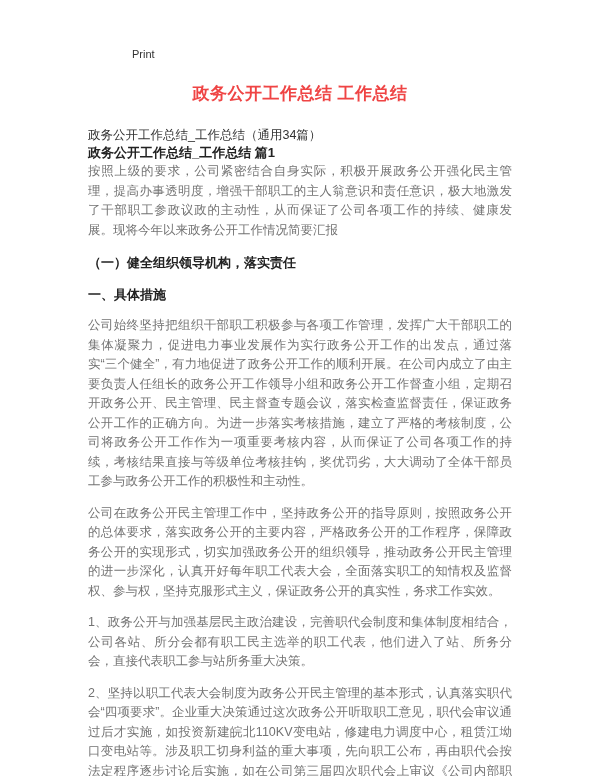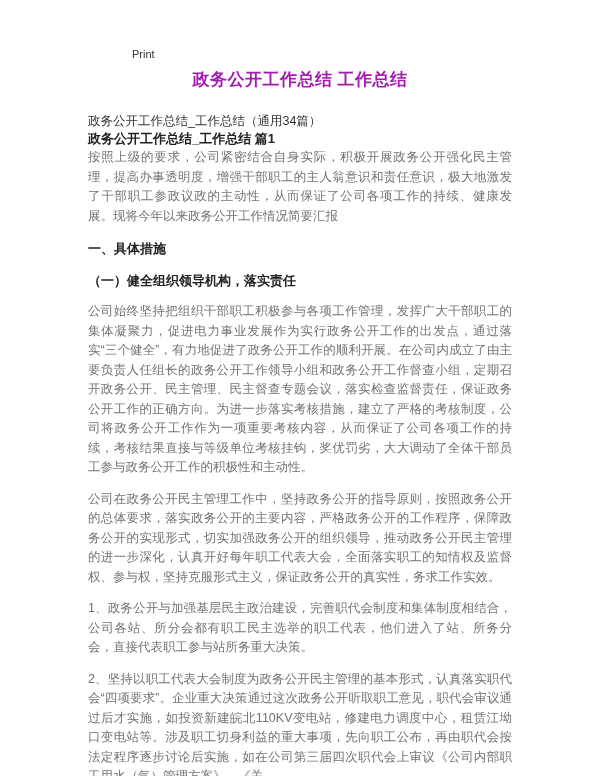--- a/index.html
+++ b/index.html
@@ -13,28 +13,28 @@
   }
   .page {
     width: 600px;
     height: 776px;
     padding: 48px 88px 0 88px;
     background: #ffffff;
   }
   .print {
     font-size: 11px;
     color: #333333;
-    margin-bottom: 8px;
+    margin-bottom: 22px;
     cursor: pointer;
     padding-left: 44px;
   }
   .title {
     font-size: 17px;
     font-weight: bold;
-    color: #a21caf;
+    color: #ef4444;
     text-align: center;
     margin-bottom: 22px;
     letter-spacing: 0.5px;
   }
   .subtitle {
     font-size: 12.5px;
     color: #333333;
   }
   .section-heading {
     font-size: 13px;
@@ -63,23 +63,23 @@
   <div class="print">Print</div>
 
   <h1 class="title">政务公开工作总结 工作总结</h1>
 
   <p class="subtitle">政务公开工作总结_工作总结（通用34篇）</p>
 
   <h2 class="section-heading">政务公开工作总结_工作总结 篇1</h2>
 
   <p class="para">按照上级的要求，公司紧密结合自身实际，积极开展政务公开强化民主管理，提高办事透明度，增强干部职工的主人翁意识和责任意识，极大地激发了干部职工参政议政的主动性，从而保证了公司各项工作的持续、健康发展。现将今年以来政务公开工作情况简要汇报</p>
 
+  <h3 class="sub-heading">（一）健全组织领导机构，落实责任</h3>
+
   <h3 class="sub-heading">一、具体措施</h3>
-
-  <h3 class="sub-heading">（一）健全组织领导机构，落实责任</h3>
 
   <p class="para">公司始终坚持把组织干部职工积极参与各项工作管理，发挥广大干部职工的集体凝聚力，促进电力事业发展作为实行政务公开工作的出发点，通过落实“三个健全”，有力地促进了政务公开工作的顺利开展。在公司内成立了由主要负责人任组长的政务公开工作领导小组和政务公开工作督查小组，定期召开政务公开、民主管理、民主督查专题会议，落实检查监督责任，保证政务公开工作的正确方向。为进一步落实考核措施，建立了严格的考核制度，公司将政务公开工作作为一项重要考核内容，从而保证了公司各项工作的持续，考核结果直接与等级单位考核挂钩，奖优罚劣，大大调动了全体干部员工参与政务公开工作的积极性和主动性。</p>
 
 
   <p class="para">公司在政务公开民主管理工作中，坚持政务公开的指导原则，按照政务公开的总体要求，落实政务公开的主要内容，严格政务公开的工作程序，保障政务公开的实现形式，切实加强政务公开的组织领导，推动政务公开民主管理的进一步深化，认真开好每年职工代表大会，全面落实职工的知情权及监督权、参与权，坚持克服形式主义，保证政务公开的真实性，务求工作实效。</p>
 
   <p class="para">1、政务公开与加强基层民主政治建设，完善职代会制度和集体制度相结合，公司各站、所分会都有职工民主选举的职工代表，他们进入了站、所务分会，直接代表职工参与站所务重大决策。</p>
 
   <p class="para">2、坚持以职工代表大会制度为政务公开民主管理的基本形式，认真落实职代会“四项要求”。企业重大决策通过这次政务公开听取职工意见，职代会审议通过后才实施，如投资新建皖北110KV变电站，修建电力调度中心，租赁江坳口变电站等。涉及职工切身利益的重大事项，先向职工公布，再由职代会按法定程序逐步讨论后实施，如在公司第三届四次职代会上审议《公司内部职工用水（气）管理方案》、《关</p>
 

